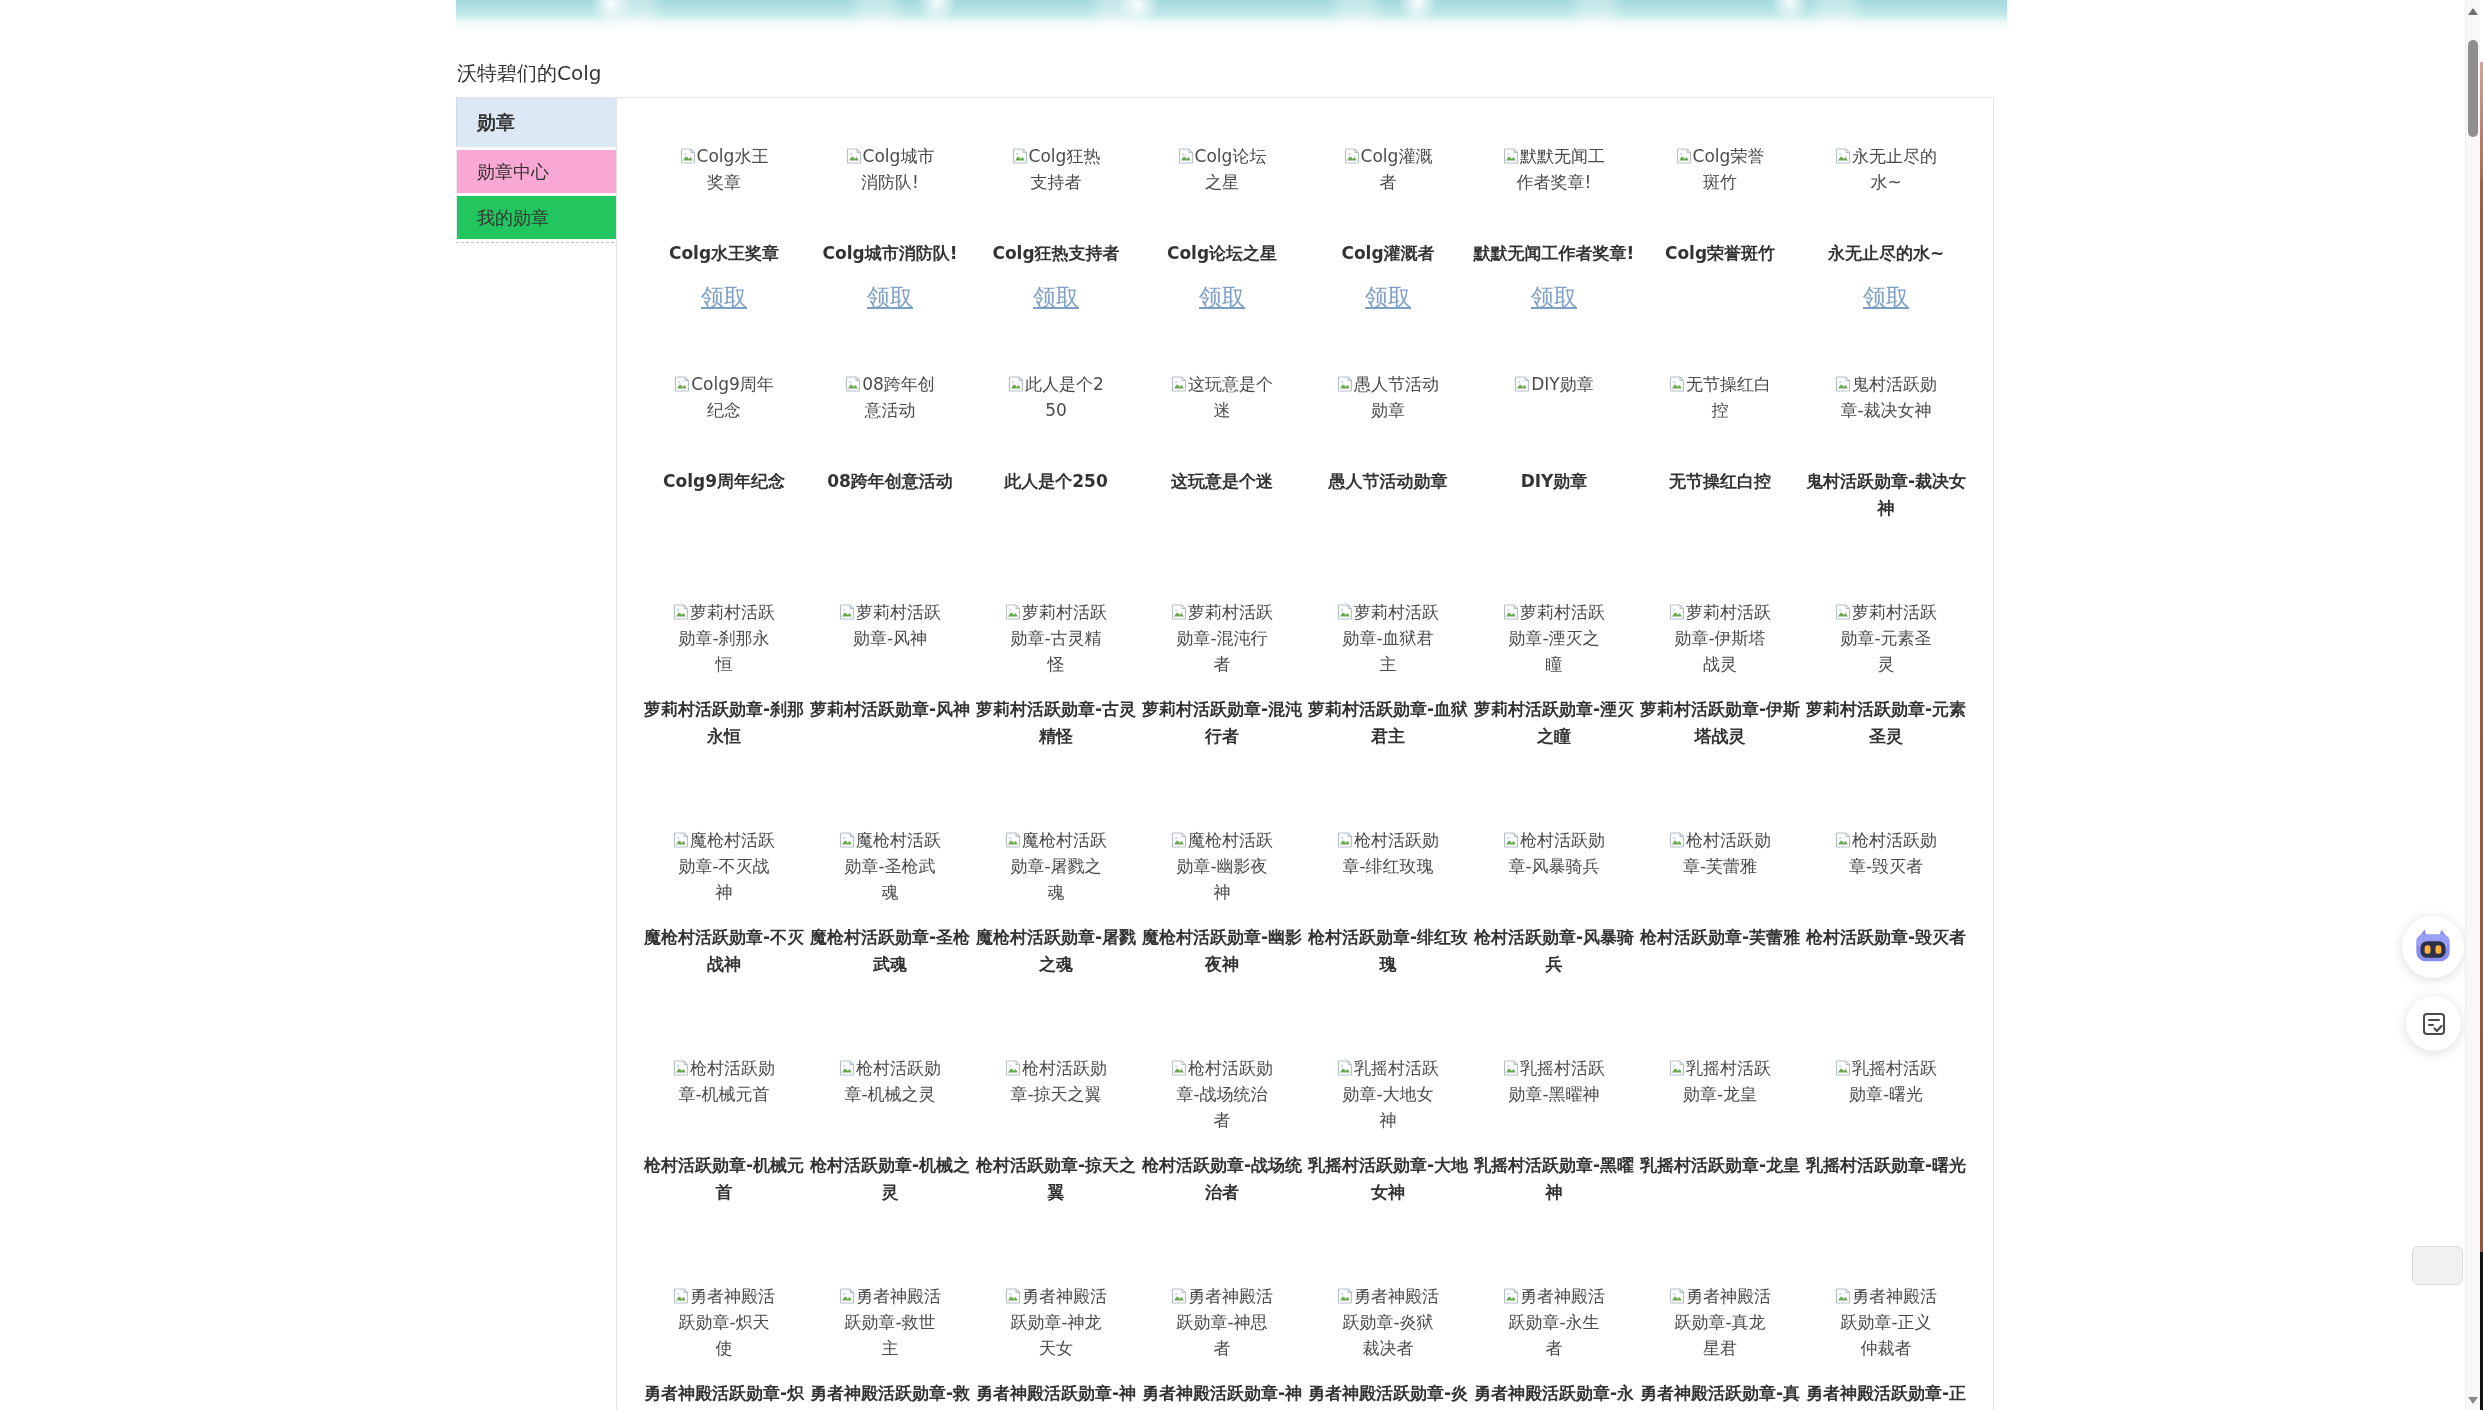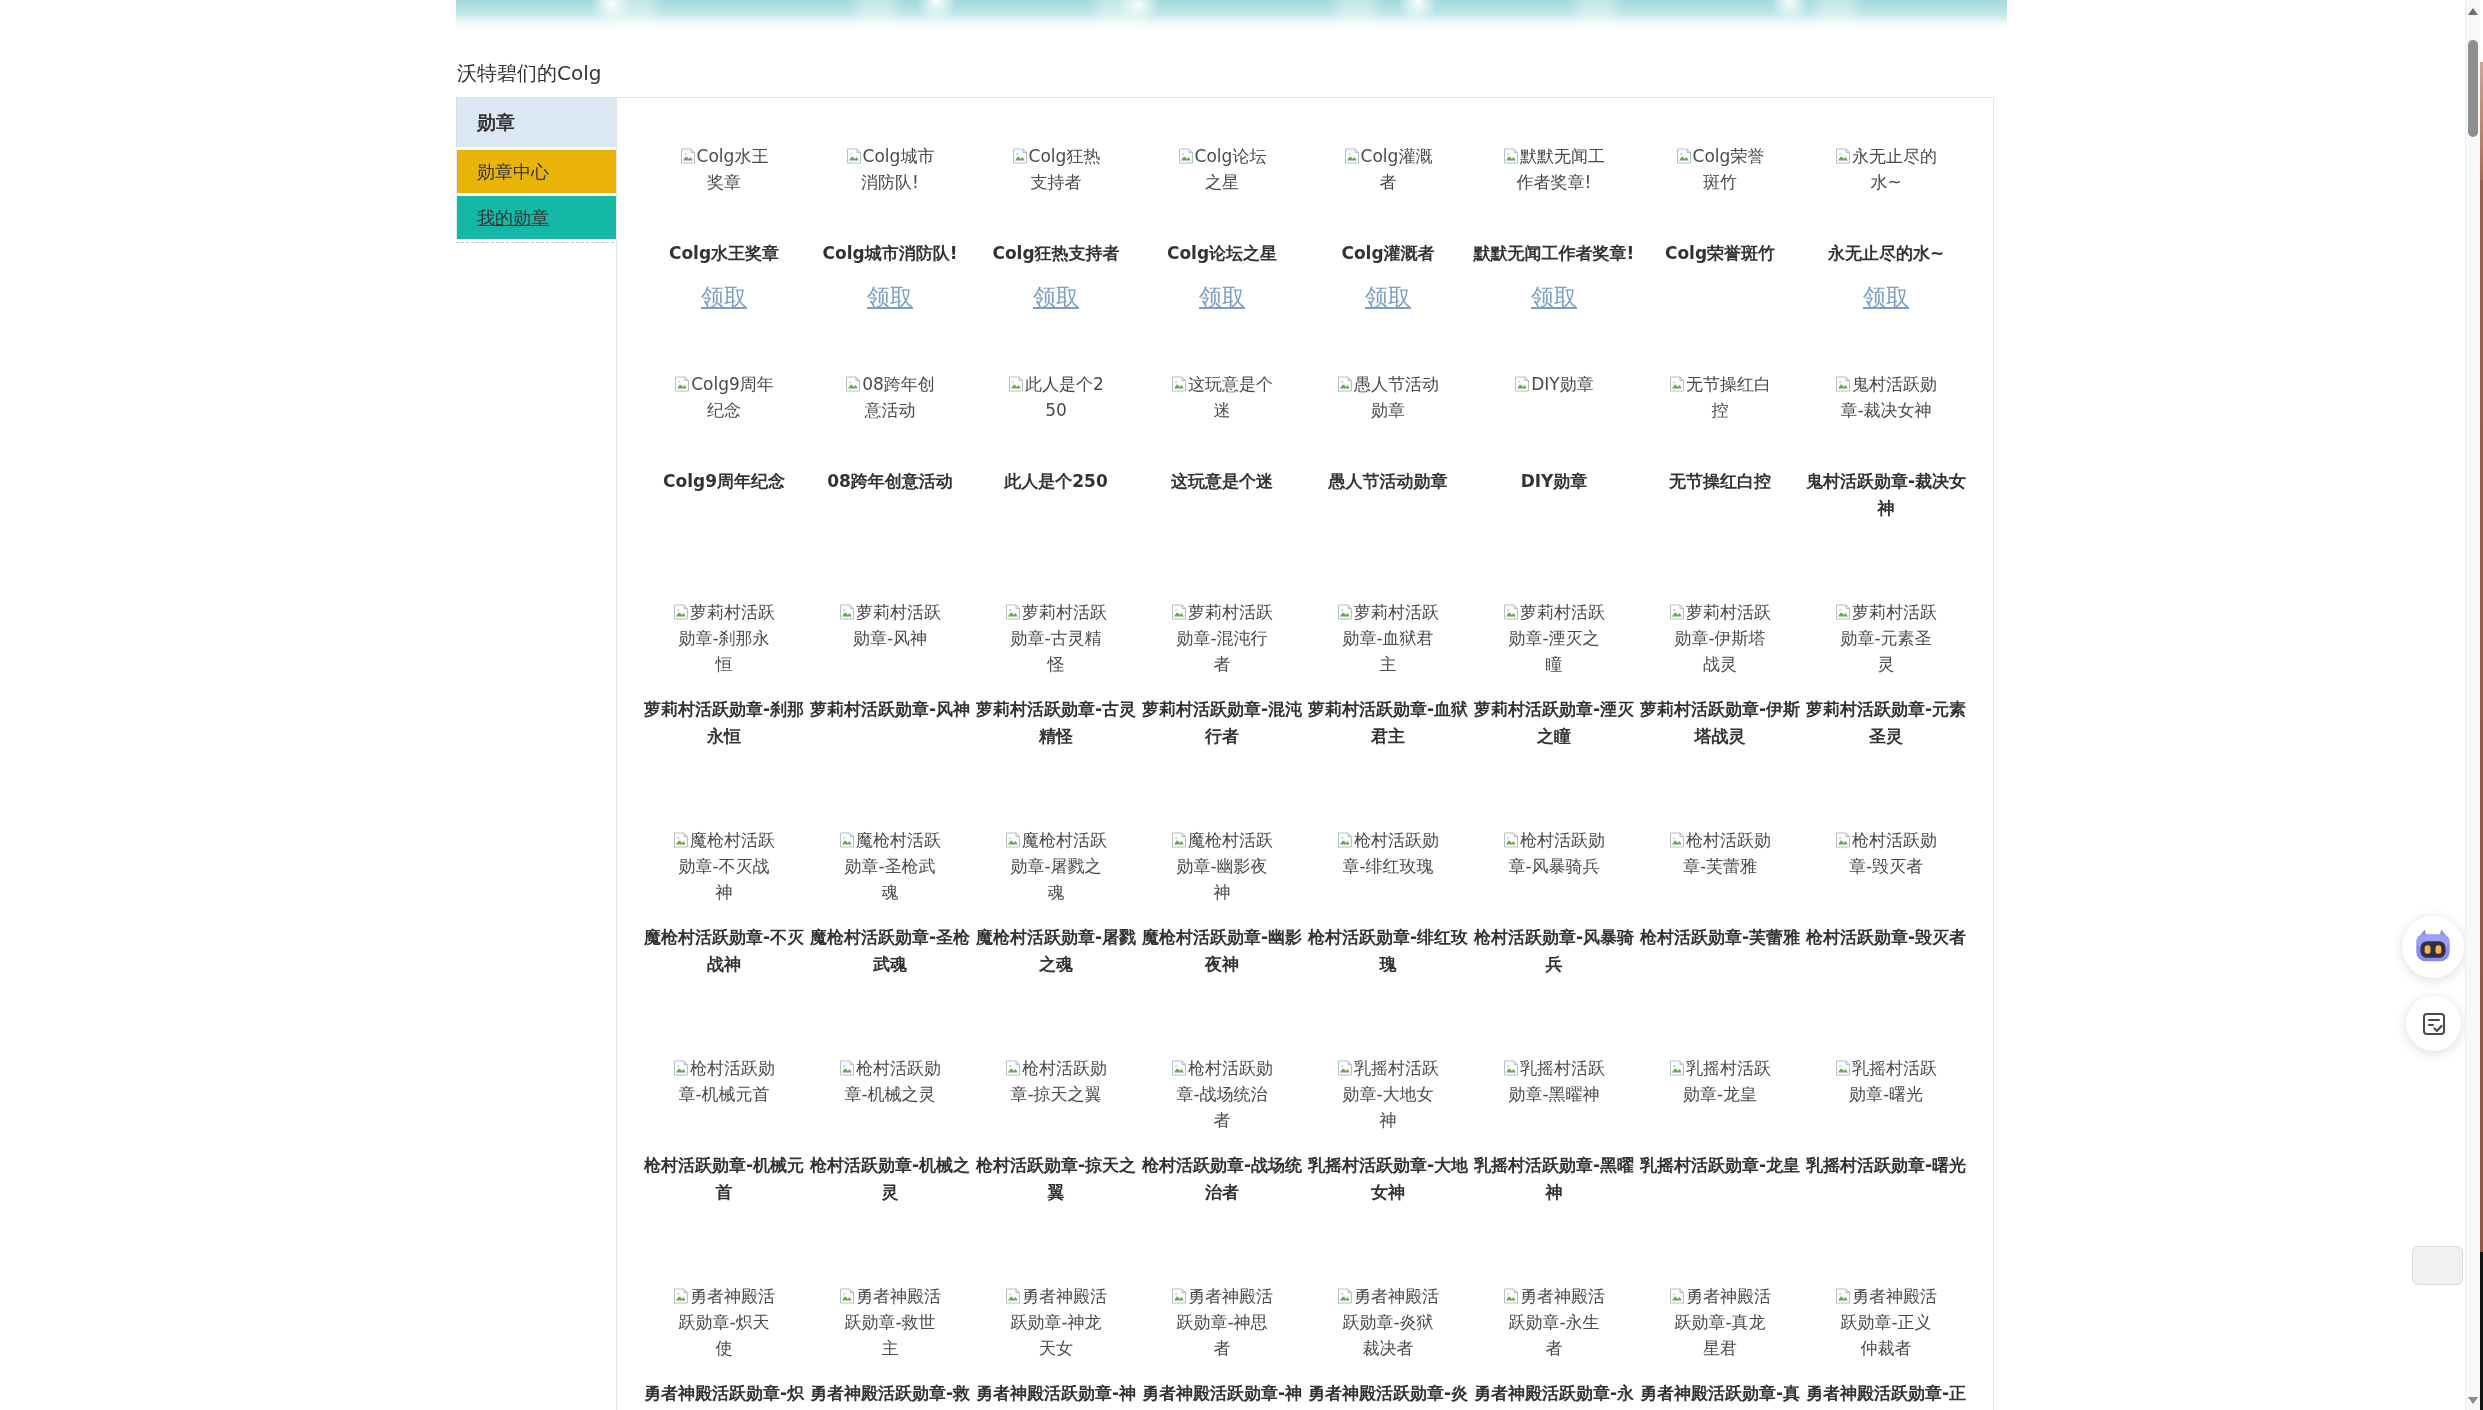--- a/index.html
+++ b/index.html
@@ -28,22 +28,22 @@
   .sidebar{position:absolute;left:456px;top:97px;width:173px;}
   .side-header{
     background:#dce8f3;height:50px;line-height:50px;padding-left:20px;
     font-size:19px;font-weight:bold;color:#333;margin-bottom:3px;
     border-left:1px solid #cfdce8;box-sizing:border-box;
   }
   .side-item{
     height:43px;line-height:43px;padding-left:20px;font-size:18px;color:#333;
     margin-bottom:3px;cursor:pointer;border-left:1px solid #e4ebf2;box-sizing:border-box;
   }
-  .side-item.selected{background:#eab308;}
-  .side-item.normal{background:#14b8a6;text-decoration:underline;}
+  .side-item.selected{background:#f9a8d4;}
+  .side-item.normal{background:#22c55e;}
   .side-dash{border-bottom:1px dashed #c3c3c3;margin-top:1px;}
   
   .panel{
     position:absolute;left:616px;top:97px;width:1378px;height:1313px;
     background:#fff;border:1px solid #e5e5e5;border-bottom:none;box-sizing:border-box;
   }
   .grid{
     display:grid;grid-template-columns:repeat(8,1fr);
     padding:45px 24px 0 24px;
   }

